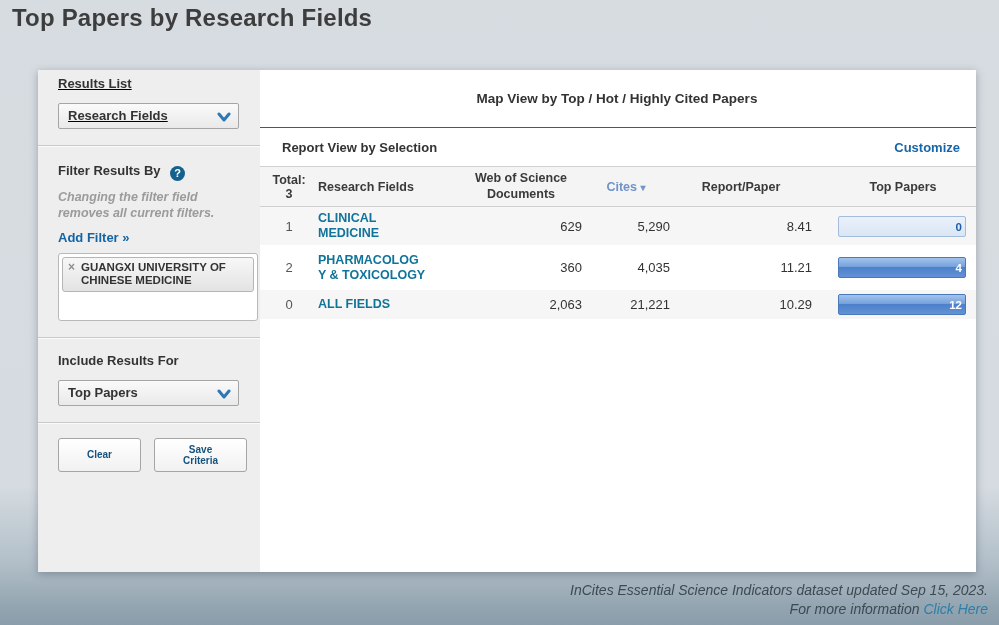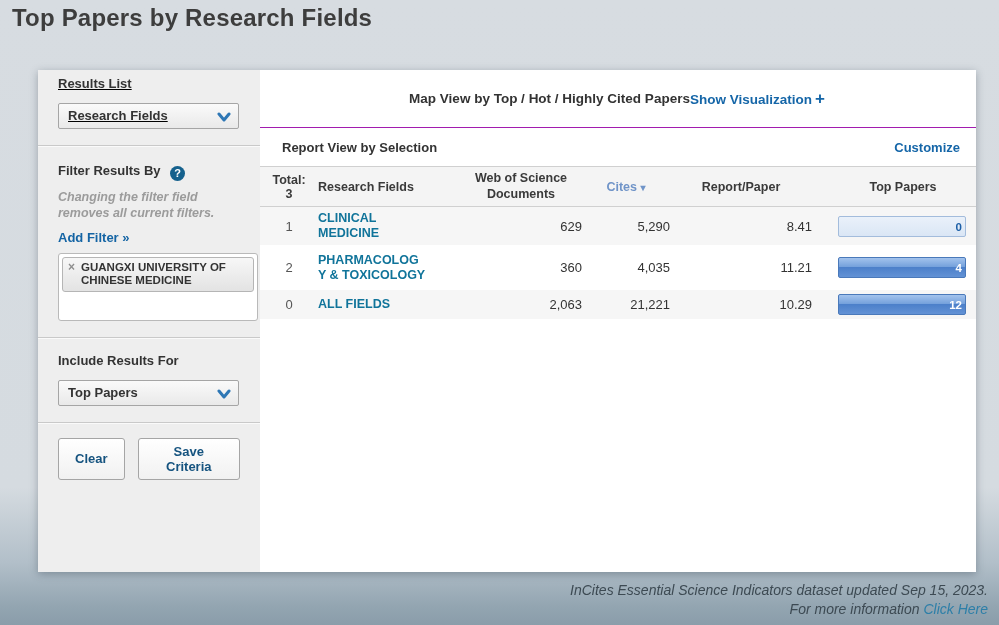--- a/index.html
+++ b/index.html
@@ -49,23 +49,23 @@
   .filter-tag {
     display:flex; align-items:flex-start; gap:6px;
     background:linear-gradient(180deg,#f7f7f7,#e3e3e3);
     border:1px solid #b5b5b5; border-radius:3px; padding:3px 5px;
   }
   .filter-tag .x { color:#8f8f8f; font-weight:bold; font-size:12px; line-height:1.15; cursor:pointer; }
   .filter-tag .tag-text { font-size:11.5px; font-weight:bold; color:#333; line-height:1.2; }
   .btn-row { display:flex; gap:13px; padding-top:14px; }
   .btn {
     background:linear-gradient(180deg,#ffffff,#f1f1f1);
-    border:1px solid #a5a5a5; border-radius:3px; padding:5px 16px;
+    border:1px solid #a5a5a5; border-radius:3px; padding:5px 28px;
     font-family:"Liberation Sans", sans-serif;
-    font-size:13px; font-weight:bold; color:#15537f; cursor:pointer;
+    font-size:10px; font-weight:bold; color:#15537f; cursor:pointer;
   }
   
   .main { flex:1; background:#fff; display:flex; flex-direction:column; }
   .map-row { height:58px; display:flex; align-items:center; justify-content:center; padding:0 24px 0 22px; border-bottom:1px solid #a21caf; }
   .map-row .row-title { font-size:13.5px; font-weight:bold; color:#333; }
   .blue-link { font-size:13.5px; font-weight:bold; color:#1566a8; text-decoration:none; cursor:pointer; }
   .plus-icon { font-size:17px; font-weight:bold; margin-left:3px; }
   .report-row { height:38px; display:flex; align-items:center; justify-content:space-between; padding:0 16px 0 22px; }
   .report-row .row-title { font-size:13px; font-weight:bold; color:#333; }
   .report-row .blue-link { font-size:13px; }
@@ -166,21 +166,20 @@
     <div class="side-sec btn-row">
       <button class="btn">Clear</button>
       <button class="btn">Save Criteria</button>
     </div>
   </div>
 
   <div class="main">
 
     <div class="map-row">
       <span class="row-title">Map View by Top / Hot / Highly Cited Papers</span>
-      <a class="blue-link"><span>Show Visualization</span><span class="plus-icon">+</span></a>
     </div>
 
     <div class="report-row">
       <span class="row-title">Report View by Selection</span>
       <a class="blue-link">Customize</a>
     </div>
 
     <div class="tbl-header">
       <div class="col-rank">
         <div>Total:</div>

